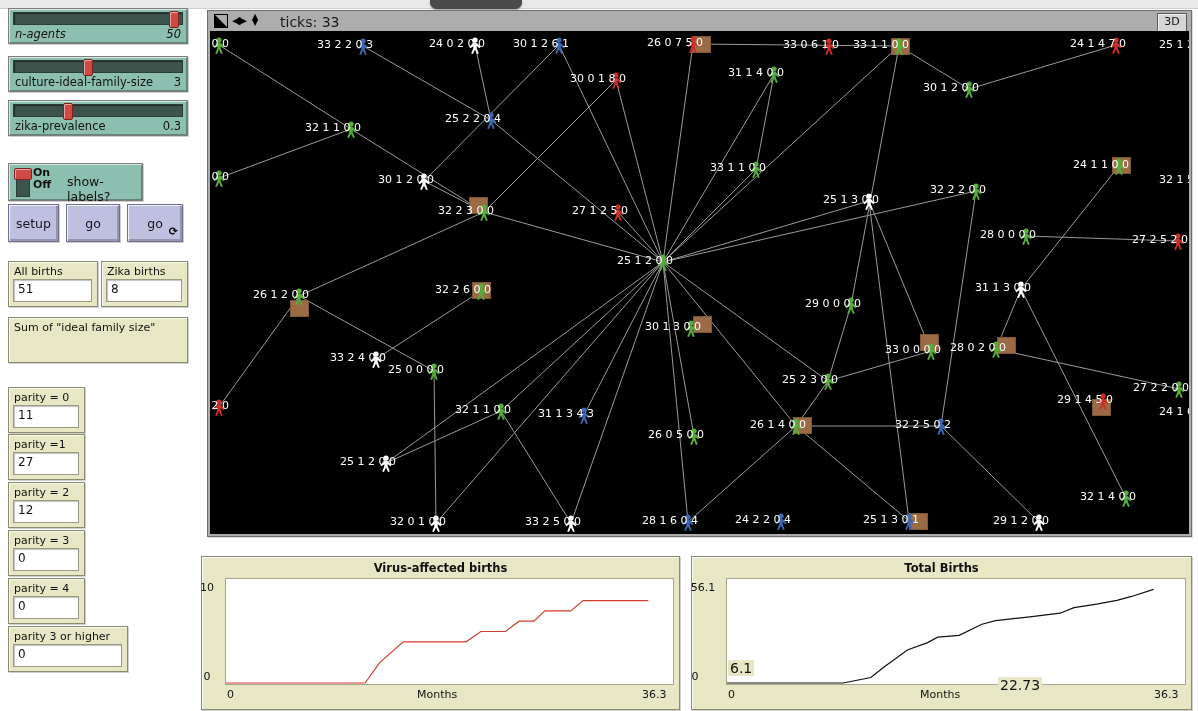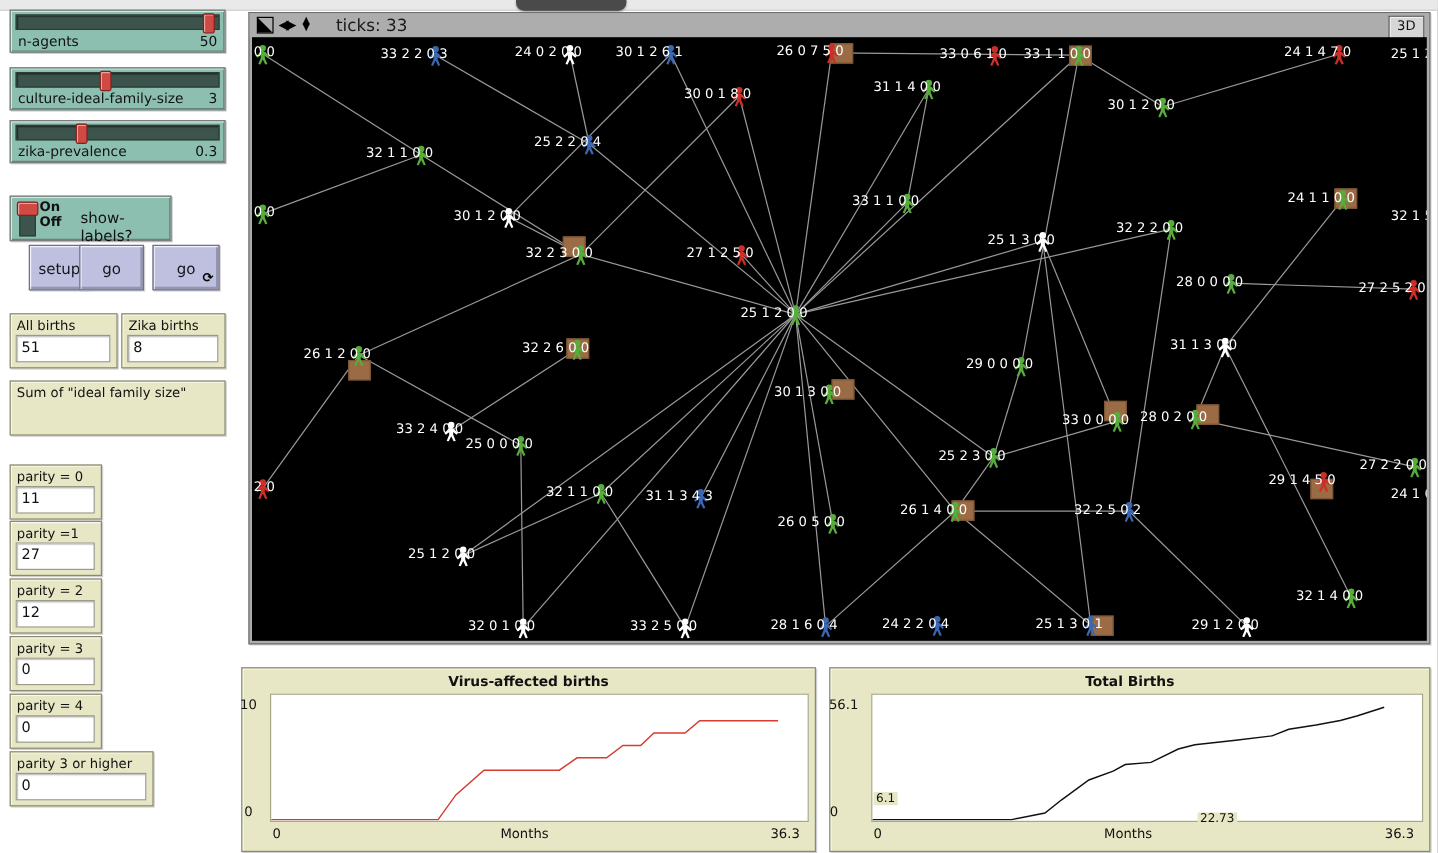--- a/index.html
+++ b/index.html
@@ -39,30 +39,30 @@
   #linksvg{position:absolute;left:0;top:0;}
   .house{position:absolute;background:#9a6b44;border:1px solid #7d5636;z-index:2;}
   .person{position:absolute;z-index:3;}
   .agent-label{position:absolute;z-index:4;color:#fff;font-size:11px;white-space:nowrap;text-align:right;}
   
   .plot{background:#e7e7c5;border:1px solid #8a8a70;box-shadow:inset 1px 1px 0 rgba(255,255,255,.75),1px 1px 0 #cfcfcf;}
   .plot .ptitle{position:absolute;left:0;right:0;top:4px;text-align:center;font-size:11.5px;font-weight:bold;color:#111;}
   .plot .parea{position:absolute;background:#fff;border:1px solid #a7a78c;}
   .plot .ytick{position:absolute;font-size:11px;color:#111;text-align:center;width:30px;}
   .plot .xtick{position:absolute;font-size:11px;color:#111;}
-  .plot .overlay{position:absolute;background:#e7e7c5;font-size:10px;color:#111;padding:0 2px;z-index:5;}
+  .plot .overlay{position:absolute;background:#e7e7c5;font-size:14px;color:#111;padding:0 2px;z-index:5;}
   svg{display:block;}
 </style>
 </head>
 <body>
 
 <div id="topstrip" class="abs"></div>
 <div id="toptab" class="abs"></div>
 
-<div class="abs slider" style="left:8px;top:8px;width:178px;height:34px;">
+<div class="abs slider" style="left:8px;top:8px;width:178px;height:34px;font-style:italic;">
   <div class="track">
       <div class="handle" style="left:92%;"></div>
     </div>
   <div class="srow">
       <span>n-agents</span>
       <span>50</span>
     </div>
 </div>
 <div class="abs slider" style="left:8px;top:56px;width:178px;height:34px;">
   <div class="track">
@@ -86,21 +86,21 @@
 <div class="abs switchbox" style="left:8px;top:142px;width:133px;height:36px;margin-top:21px;">
   <div class="post"></div>
   <div class="knob"></div>
   <div class="onoff">
     <div>On</div>
     <div>Off</div>
   </div>
   <div class="swlabel">show-labels?</div>
 </div>
 
-<div class="abs nlbutton" style="left:8px;top:204px;width:49px;height:36px;margin-left:16px;">
+<div class="abs nlbutton" style="left:8px;top:204px;width:49px;height:36px;">
   <span>setup</span>
 </div>
 <div class="abs nlbutton" style="left:66px;top:204px;width:52px;height:36px;">
   <span>go</span>
 </div>
 <div class="abs nlbutton" style="left:127px;top:204px;width:54px;height:36px;">
   <span>go</span>
   <span class="fe">⟳</span>
 </div>
 

